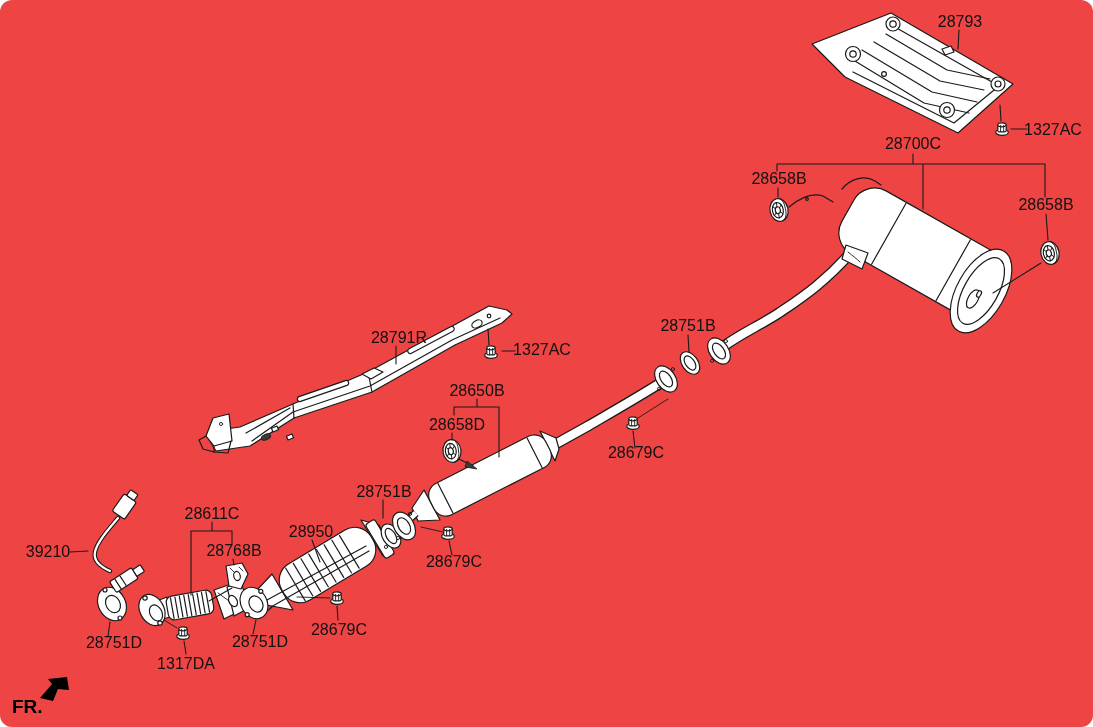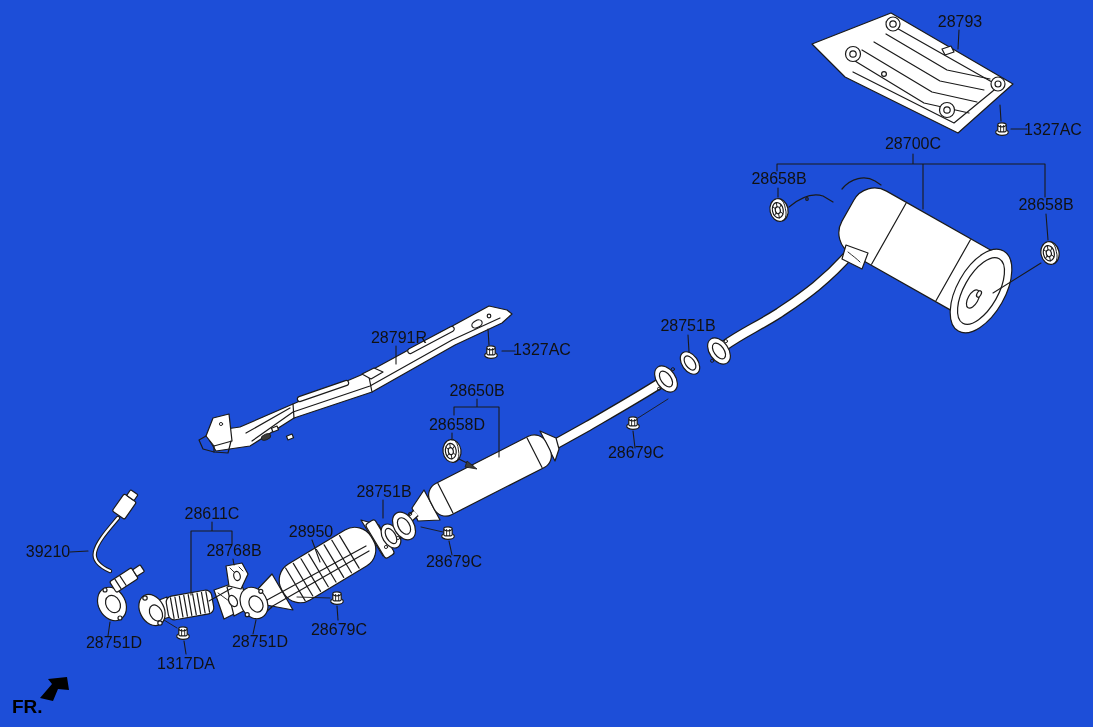--- a/index.html
+++ b/index.html
@@ -1,16 +1,16 @@
 <!DOCTYPE html>
 <html><head>
 <meta charset="utf-8">
 <style>
   html,body{margin:0;padding:0;background:#fff;}
-  #stage{position:relative;width:1093px;height:727px;background:#1d4ed8;overflow:hidden;}
+  #stage{position:relative;width:1093px;height:727px;background:#ef4444;overflow:hidden;border-radius:12px;}
   svg{display:block;}
   .ln{fill:none;stroke:#1a1a1a;stroke-width:1.2;stroke-linecap:round;stroke-linejoin:round;}
   .thin{fill:none;stroke:#1a1a1a;stroke-width:0.9;stroke-linecap:round;}
   .wh{fill:#fff;stroke:#1a1a1a;stroke-width:1.2;stroke-linejoin:round;}
   .dk{fill:#3a3a3a;stroke:#1a1a1a;stroke-width:0.8;}
   .pO{fill:none;stroke:#1a1a1a;stroke-width:11;stroke-linecap:butt;}
   .pI{fill:none;stroke:#ffffff;stroke-width:8.4;stroke-linecap:butt;}
   .p2O{fill:none;stroke:#1a1a1a;stroke-width:8;stroke-linecap:butt;}
   .p2I{fill:none;stroke:#ffffff;stroke-width:5.6;stroke-linecap:butt;}
   .cO{fill:none;stroke:#1a1a1a;stroke-width:4.4;stroke-linecap:round;}

